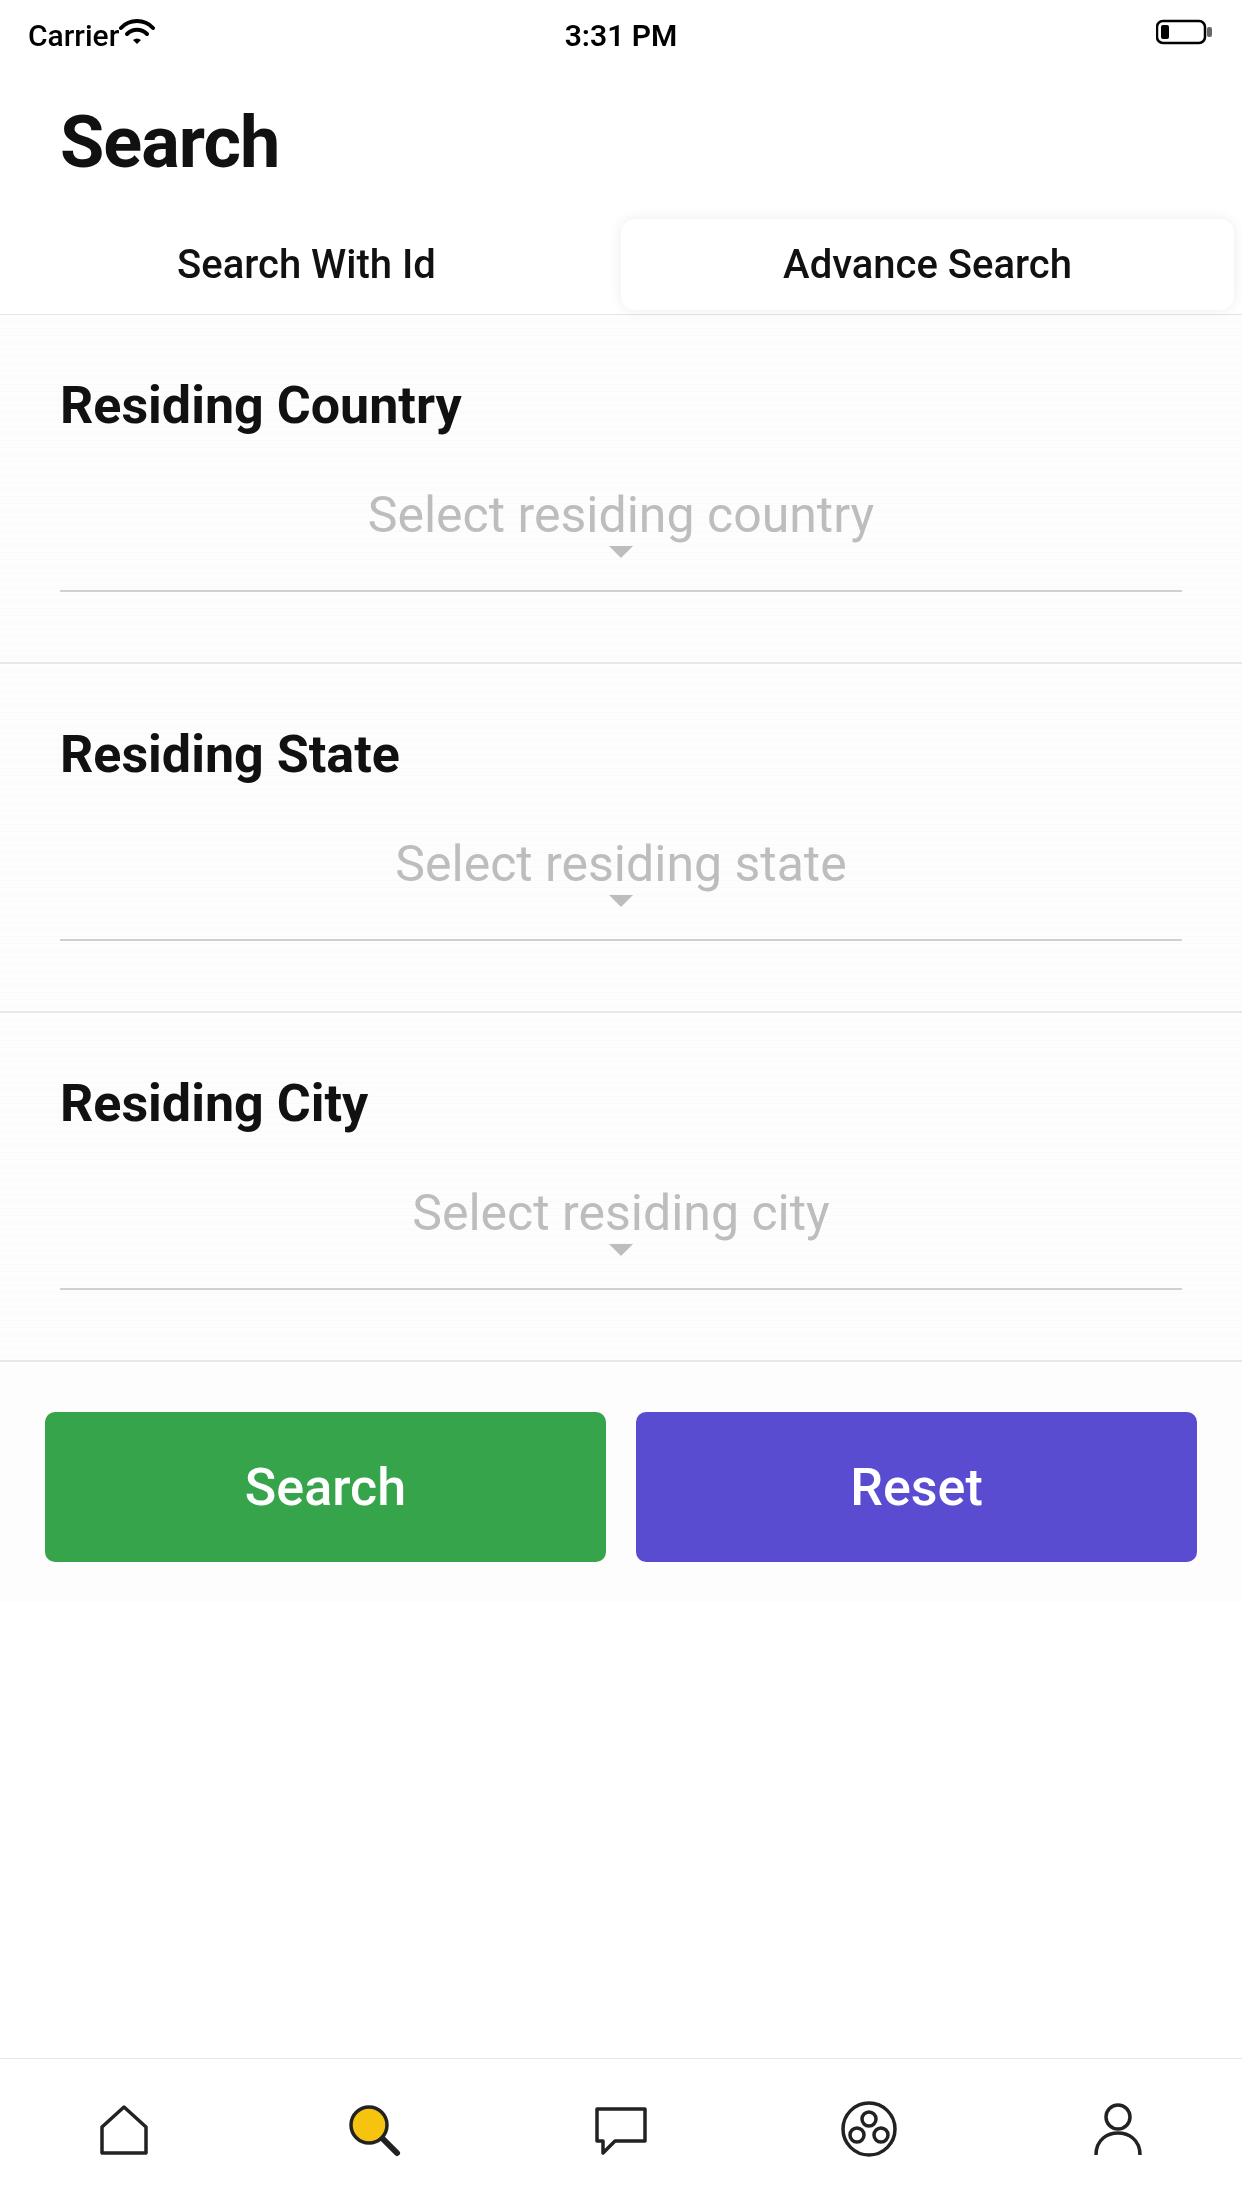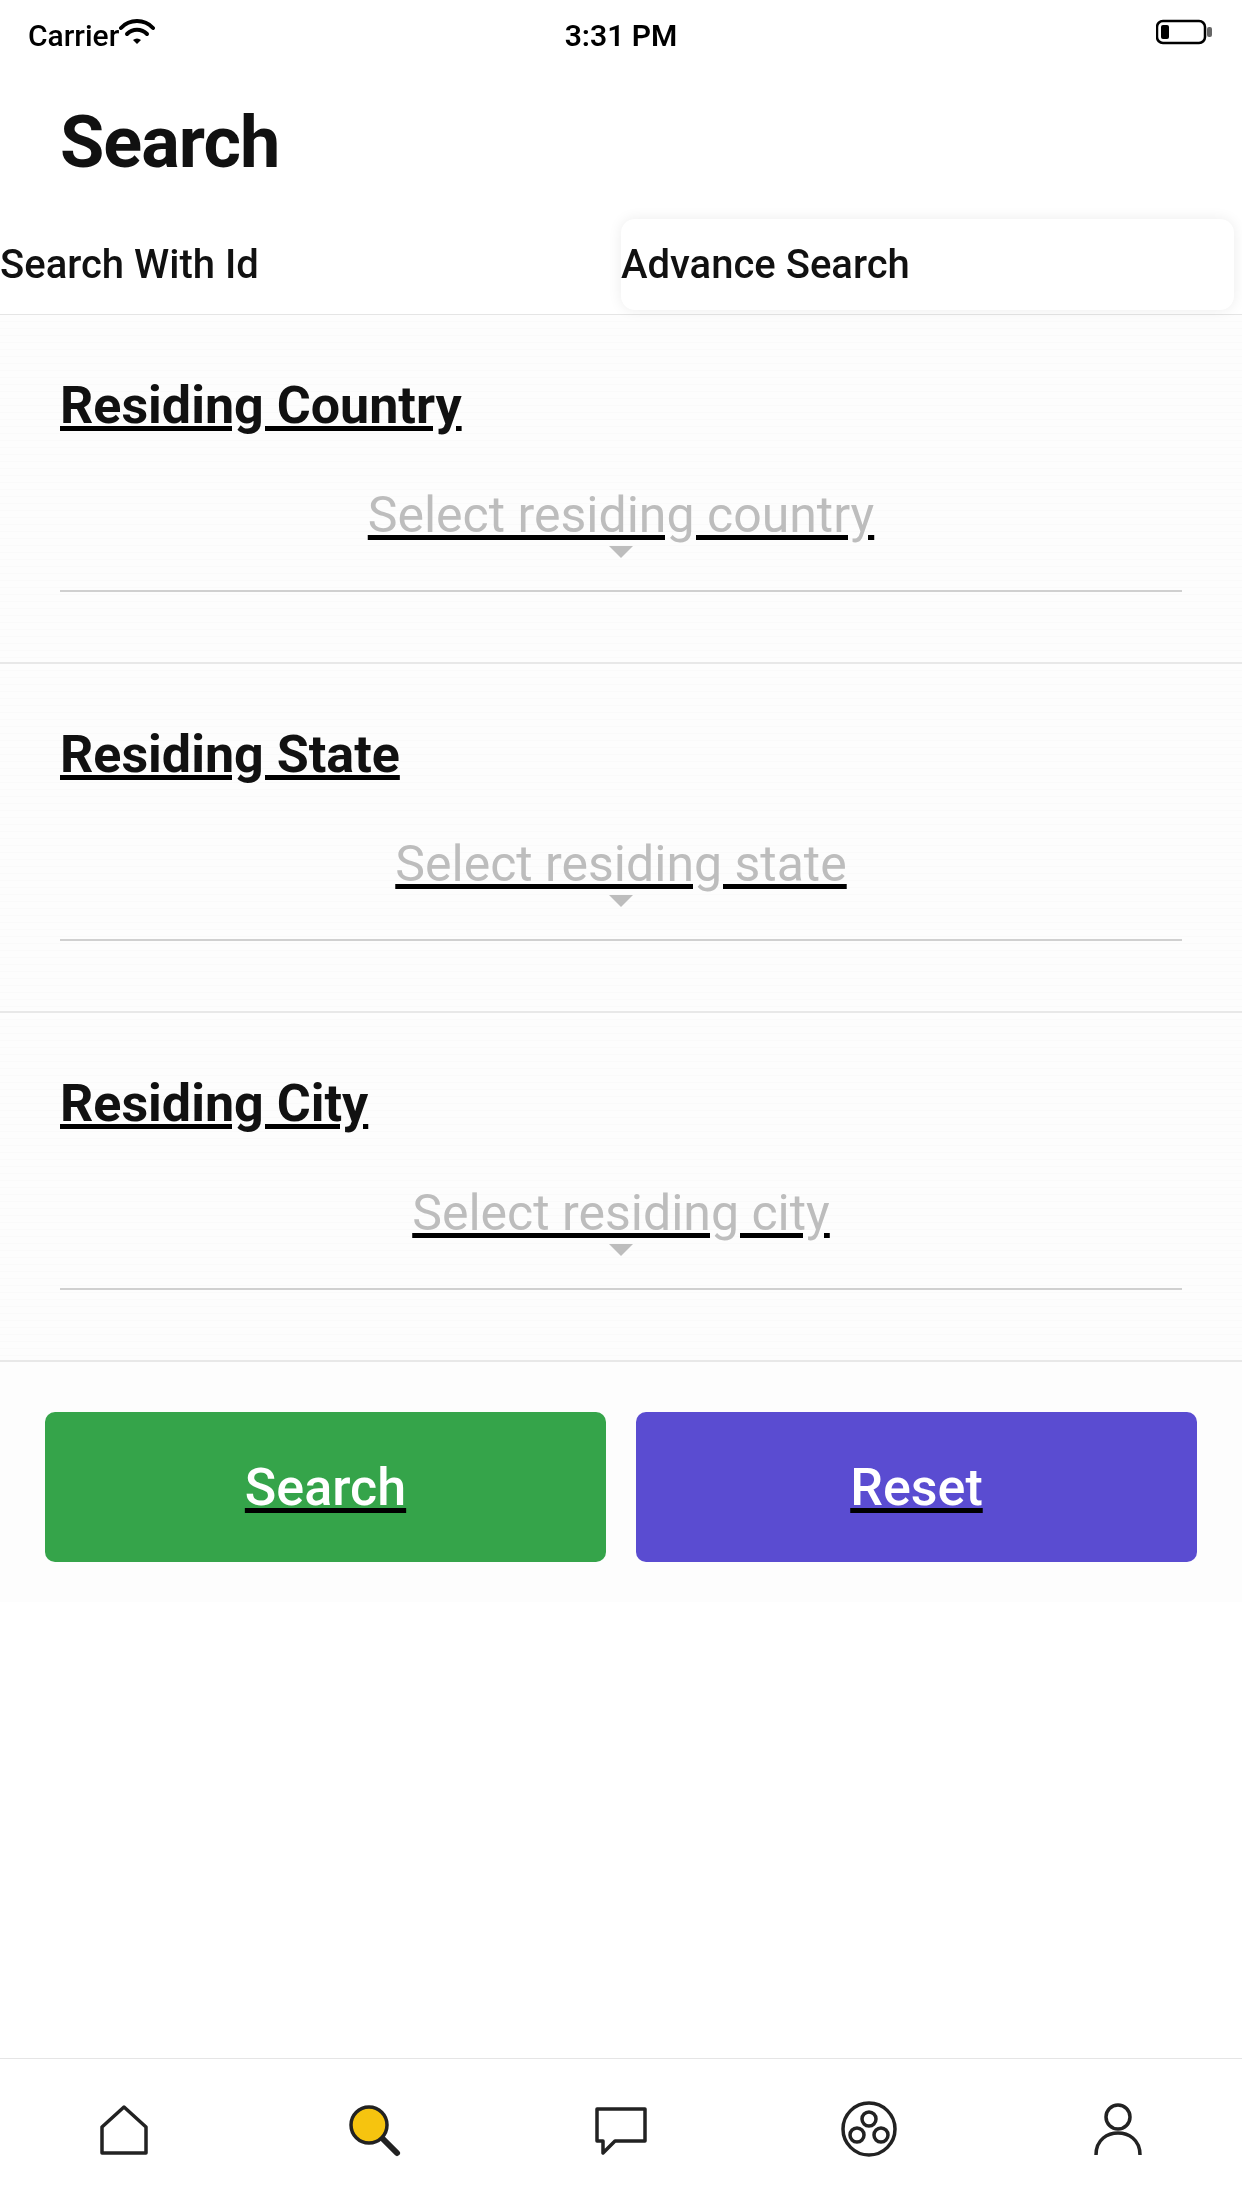--- a/index.html
+++ b/index.html
@@ -13,25 +13,25 @@
   .status-right { display:flex; align-items:center; }
 
   .wifi-icon svg { width:36px; height:28px; }
   .battery-icon svg { width:58px; height:28px; }
 
   
   .page-title { font-size:72px; font-weight:700; color:#111; padding:40px 60px 30px 60px; letter-spacing:-1px; }
 
   
   .tabs { display:flex; height:100px; border-bottom:1px solid #e5e5e5; }
-  .tab { flex:1; display:flex; align-items:center; justify-content:flex-start; font-size:40px; font-weight:500; color:#111; background:#fff; cursor:pointer; }
+  .tab { flex:1; display:flex; align-items:center; justify-content:center; font-size:40px; font-weight:500; color:#111; background:#fff; cursor:pointer; }
   .tab.active { background:#fff; box-shadow:0 0 14px rgba(0,0,0,0.08); border-radius:14px; margin:4px 8px; }
 
   
-  .content { background:#be185d;text-decoration:underline; }
+  .content { background:#be185d; }
 
   .field-block { background:#fdfdfd; padding:60px 60px 70px 60px; border-bottom:2px solid #e8e8e8; }
   .field-label { font-size:52px; font-weight:700; color:#111; margin-bottom:30px; }
   .select-row { display:flex; align-items:center; justify-content:space-between; border-bottom:2px solid #d0d0d0; padding:20px 0 24px 0; cursor:pointer;flex-direction:column; }
   .select-placeholder { font-size:50px; color:#bdbdbd; font-weight:400; }
   .chevron-down svg { width:28px; height:18px; }
   .chevron-down path { fill:#bdbdbd; }
 
   
   .more-option { background:#eaeaea; padding:44px 60px; display:flex; justify-content:space-between; align-items:center; cursor:pointer; }

